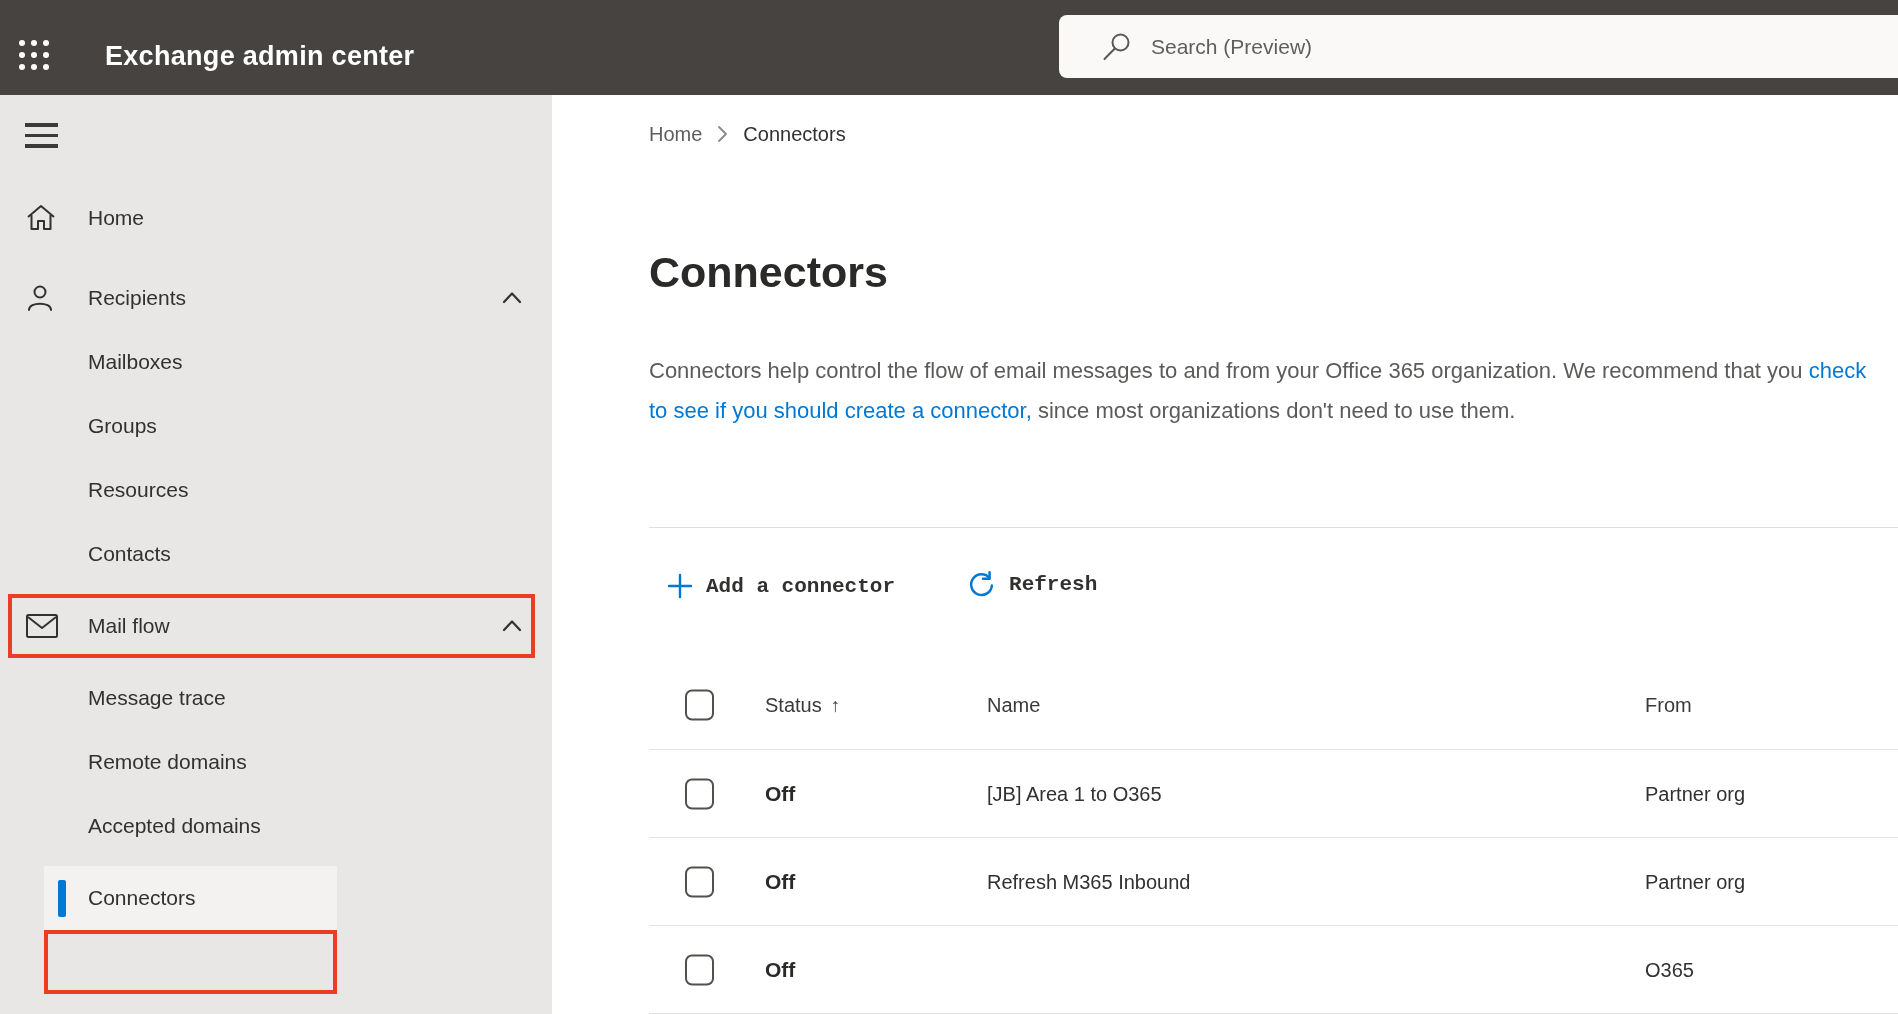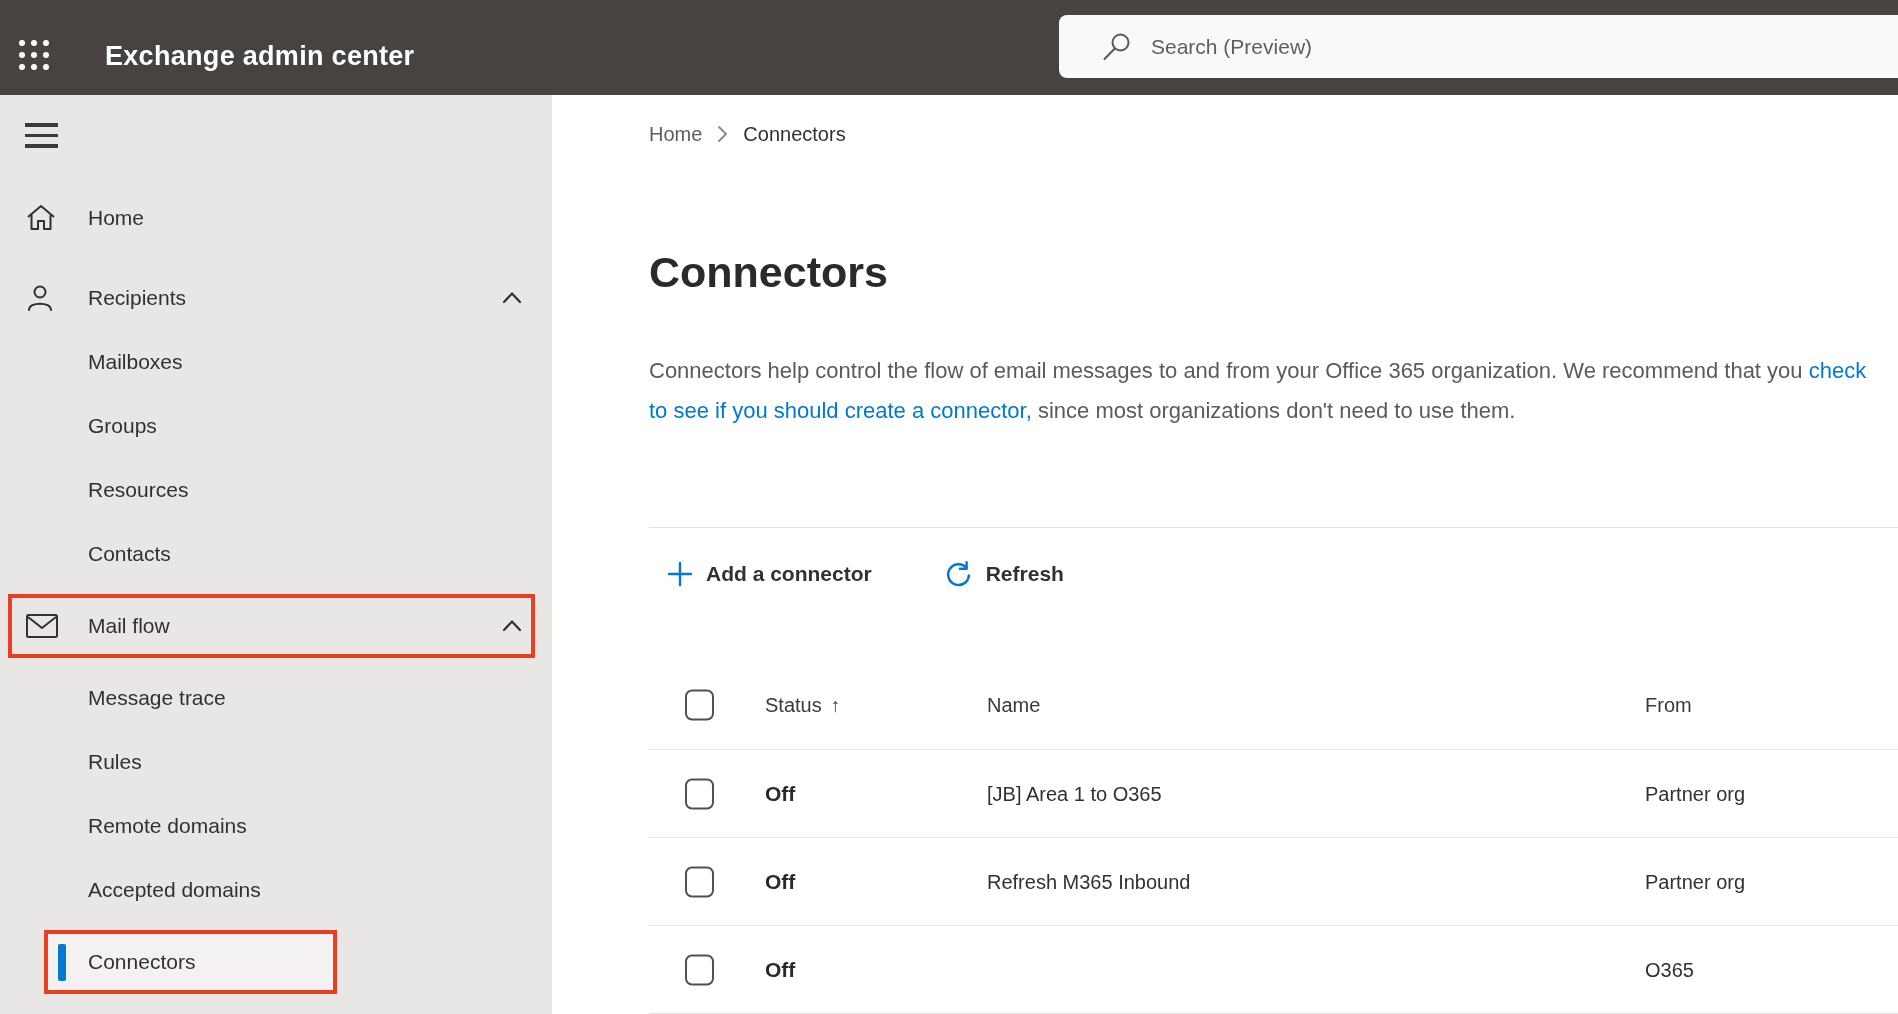--- a/index.html
+++ b/index.html
@@ -77,21 +77,21 @@
   }
 
   .desc {
     margin:55px 0 0 97px; max-width:1220px;
     font-size:22px; line-height:40px; color:#5d5b59;
   }
   .desc a { color:#0078d4; text-decoration:none; cursor:pointer; }
 
   .divider { margin:96px 0 0 97px; width:1249px; height:1px; background:#e1dfdd; }
 
-  .toolbar { margin:21px 0 0 115px; height:50px; display:flex; align-items:center; gap:72px; }
+  .toolbar { margin:21px 0 0 115px; height:50px; display:flex; align-items:flex-end; gap:72px;font-family:Liberation Mono, monospace; }
   .tool-btn { display:flex; align-items:center; gap:13px; cursor:pointer;
               font-size:21px; font-weight:700; color:#323130; }
 
   .table { margin-left:97px; width:1249px; margin-top:61px; }
   .t-row { position:relative; border-bottom:1px solid #e6e4e2; }
   .t-head { height:90px; }
   .t-body-row { height:88px; }
   .cell { position:absolute; top:50%; transform:translateY(-50%); white-space:nowrap; }
   .c-check { left:36px; } .c-status { left:116px;text-align:center; } .c-name { left:338px; } .c-from { left:996px; }
   .checkbox {
@@ -175,23 +175,20 @@
       <span class="lbl">Mail flow</span>
       <svg class="chev" width="26" height="26" viewBox="0 0 26 26">
         <polyline points="5,17 13,8.5 21,17" fill="none" stroke="#323130" stroke-width="2.2" stroke-linecap="round" stroke-linejoin="round"></polyline>
       </svg>
     </li>
 
     <li class="nav-item mt8">
       <span class="lbl">Message trace</span>
     </li>
     <li class="nav-item">
-      <span class="lbl">Rules</span>
-    </li>
-    <li class="nav-item">
       <span class="lbl">Remote domains</span>
     </li>
     <li class="nav-item">
       <span class="lbl">Accepted domains</span>
     </li>
 
     <li class="nav-item mt8">
       <div class="sel-bg"></div>
       <div class="sel-bar"></div>
       <span class="lbl">Connectors</span>

